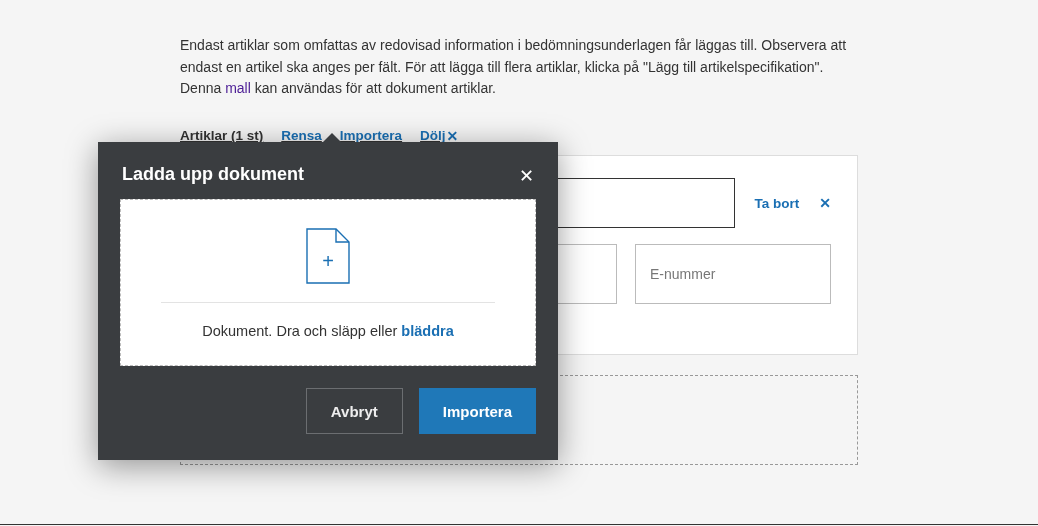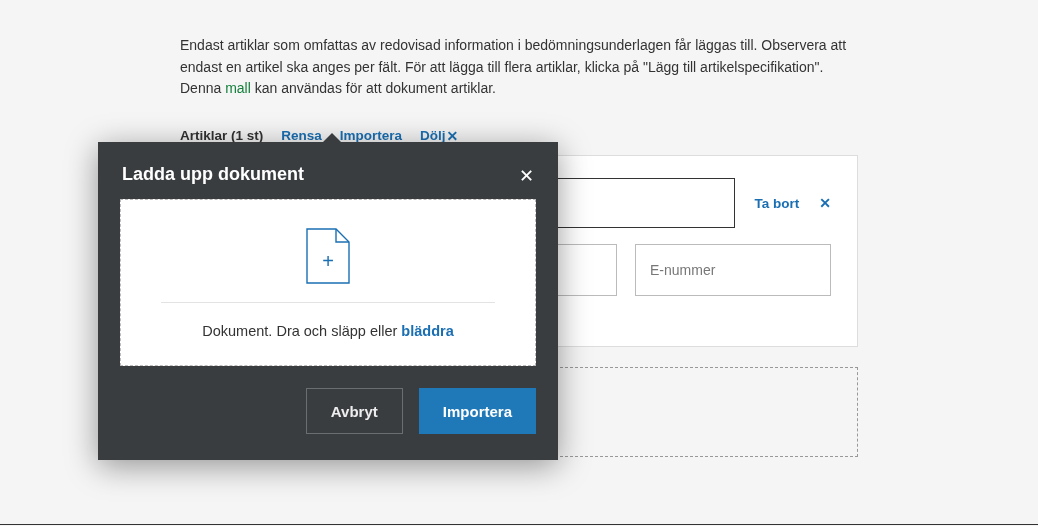--- a/index.html
+++ b/index.html
@@ -13,28 +13,29 @@
     color: #333;
   }
   .content {
     padding: 35px 180px 0 180px;
   }
   .intro {
     font-size: 14px;
     line-height: 1.55;
     color: #333;
   }
-  .intro a { color: #15803d; text-decoration: none; }
+  .intro a { color: #4c1d95; text-decoration: none; }
   .toolbar {
     margin-top: 28px;
     font-size: 13.5px;
     font-weight: 600;
     display: flex;
     align-items: center;
     gap: 18px;
+    text-decoration: underline;
   }
   .toolbar .count { color: #333; }
   .toolbar .link { color: #1a6fb3; cursor: pointer; font-weight: 600; }
   .toolbar .link.hide { display: inline-flex; align-items: flex-end; gap: 1px;}
   .x-small { font-size: 14px; line-height: 1; color: #1a6fb3; }
 
   .card {
     margin-top: 12px;
     background: #fff;
     border: 1px solid #ddd;
@@ -59,21 +60,21 @@
     white-space: nowrap;
     text-align: right;
   }
   .row2 {
     margin-top: 16px;
     display: flex;
     gap: 18px;
   }
   .small-input {
     flex: 1;
-    height: 52px;
+    height: 60px;
     border: 1px solid #bbb;
     background: #fff;
     padding: 0 14px;
     font-size: 14px;
     color: #777;
     display: flex;
     align-items: center;
   }
 
   .dashed-box {

